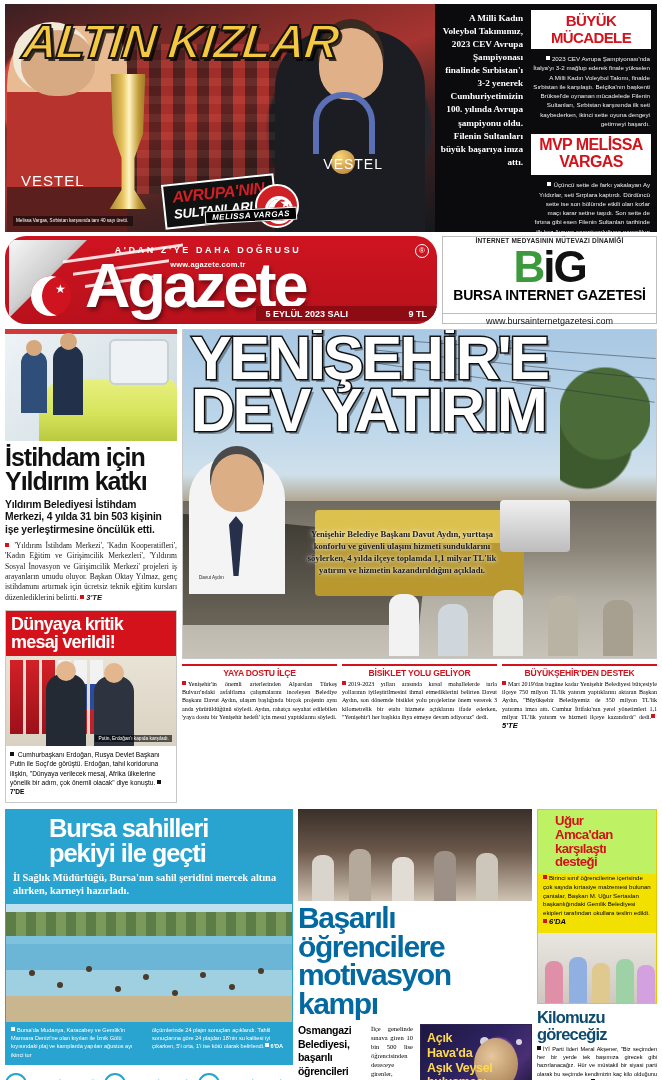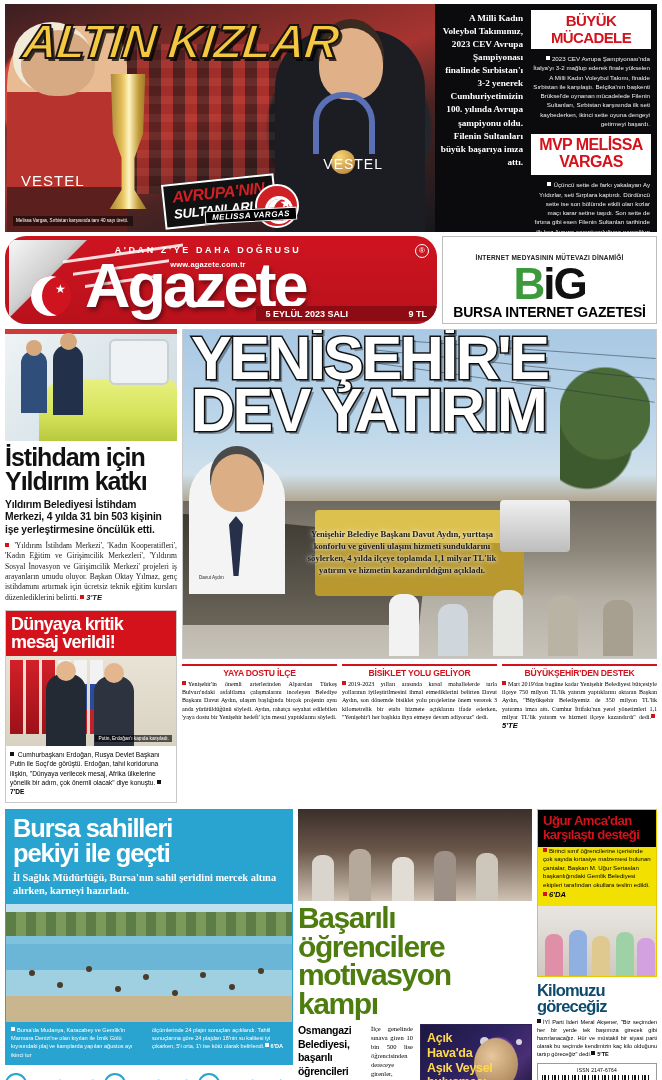--- a/index.html
+++ b/index.html
@@ -170,21 +170,21 @@
     letter-spacing:-3px; line-height:1;
     text-shadow: 2px 3px 4px rgba(0,0,0,.45);
   }
   .mh-footerbar {
     position:absolute; left:58%; right:0; bottom:3px; height:15px;
     background:#8d0c14; color:#fff; display:flex; align-items:center;
     justify-content:space-between; padding:0 10px; font-size:9px; font-weight:700;
   }
   .mh-right {
     width:215px; border:1px solid #bdbdbd; background:#fff;
-    display:flex; flex-direction:column; align-items:center; padding-top:17px;
+    display:flex; flex-direction:column; align-items:center; padding-top:0;
   }
   .big-top { font-size:6.5px; letter-spacing:.2px; color:#222; font-weight:700; }
   .big-logo { font-weight:900; font-size:44px; line-height:1; letter-spacing:-2px; margin-top:1px;}
   .big-logo .b { color:#3c9a3c; } .big-logo .i { color:#111; } .big-logo .g { color:#111; }
   .big-sub { font-size:14px; font-weight:900; letter-spacing:-.2px; margin-top:-2px; }
   .big-url { margin-top:10px; width:100%; text-align:center; font-size:9px; color:#111; border-top:1px solid #bdbdbd; padding:2px 0 2px;}
 
   
   .main { display:flex; gap:5px; margin-top:5px; }
   .col-left { width:172px; }
@@ -336,20 +336,21 @@
   .lower { display:flex; gap:5px; margin-top:6px; }
   .lw-left { width:288px; }
   .lw-mid { flex:1; }
   .lw-right { width:120px; }
 
   .bursa-card { border:1px solid #29a3cf; }
   .bursa-head { background:#29a3cf; padding:6px 7px 7px; }
   .bursa-head h3 {
     color:#fff; font-weight:900; font-size:25.5px; line-height:1.0; letter-spacing:-1.1px;
     font-family:"Liberation Sans",sans-serif;
+    margin-left:36px;
   }
   .bursa-head p {
     color:#fff; font-family:"Liberation Serif",serif; font-weight:700;
     font-size:10.4px; line-height:1.22; margin-top:5px;
   }
   .bursa-photo {
     height:118px; position:relative; overflow:hidden;
     background: linear-gradient(180deg,#bfe0ef 0 18%, #7fc2dd 18% 34%, #6bb6d6 34% 56%, #9fd0e2 56% 78%, #c9b68f 78% 100%);
   }
   .bursa-photo .treeline{position:absolute; left:0; right:0; top:8px; height:24px;
@@ -375,21 +376,21 @@
     background:linear-gradient(180deg,#3a2f2a 0%, #6a574a 45%, #cfc3b4 100%);
   }
   .kamp-photo i{ position:absolute; bottom:0; width:22px; border-radius:9px 9px 0 0; }
   .kamp-photo i:nth-child(1){left:6%;height:46px;background:#d9d4cc;}
   .kamp-photo i:nth-child(2){left:22%;height:52px;background:#b4a99a;}
   .kamp-photo i:nth-child(3){left:40%;height:44px;background:#e2ddd4;}
   .kamp-photo i:nth-child(4){left:58%;height:50px;background:#9d9187;}
   .kamp-photo i:nth-child(5){left:76%;height:48px;background:#cdc6bb;}
   h3.kamp-title {
     font-weight:900; font-size:30px; line-height:.96; letter-spacing:-1.4px; margin-top:3px;
-    font-family:"Liberation Sans",sans-serif; color:#4d7c0f;
+    font-family:"Liberation Sans",sans-serif; color:#0369a1;
   }
   .kamp-cols { display:flex; gap:7px; margin-top:5px; }
   .kamp-lead { width:66px; font-weight:900; font-size:10.5px; line-height:1.3; letter-spacing:-.3px;}
   .kamp-body { flex:1; font-family:"Liberation Serif",serif; font-size:6.5px; line-height:1.4; text-align:justify;}
 
   .veysel-card { border:1px solid #2b2352; margin-top:0; }
   .veysel-photo {
     position:relative; height:72px; overflow:hidden;
     background: radial-gradient(circle at 70% 40%, #6f3f9a 0 18%, transparent 20%),
                 linear-gradient(135deg,#1d1740 0%, #2d2260 45%, #4a2f74 75%, #161232 100%);
@@ -401,21 +402,21 @@
   .veysel-photo .face {
     position:absolute; right:12%; top:18%; width:44px; height:52px; border-radius:50%;
     background: radial-gradient(circle at 40% 35%, #e8c79c, #9c7448);
   }
   .veysel-title {
     position:absolute; left:6px; top:6px; color:#ffd84d; font-weight:900;
     font-size:12.5px; line-height:1.18; letter-spacing:-.3px;
   }
 
   .ugur-card { border:1px solid #e8c800; }
-  .ugur-head { background:#000000; padding:4px 5px 5px; }
+  .ugur-head { background:#bef264; padding:4px 17px 5px; }
   .ugur-head h4 { color:#d4121b; font-weight:900; font-size:13.2px; line-height:1.05; letter-spacing:-.6px;}
   .ugur-body { background:#f2e000; font-size:6.1px; line-height:1.42; padding:0 5px 5px; }
   .ugur-photo {
     height:70px; margin-top:0; position:relative; overflow:hidden;
     background: linear-gradient(180deg,#e9e6e1 0%, #cfc8c0 100%);
   }
   .ugur-photo i { position:absolute; bottom:0; width:18px; border-radius:8px 8px 0 0; }
   .ugur-photo i:nth-child(1){left:6%;height:42px;background:#e08fa8;}
   .ugur-photo i:nth-child(2){left:26%;height:46px;background:#8fb0e0;}
   .ugur-photo i:nth-child(3){left:46%;height:40px;background:#e0c98f;}

